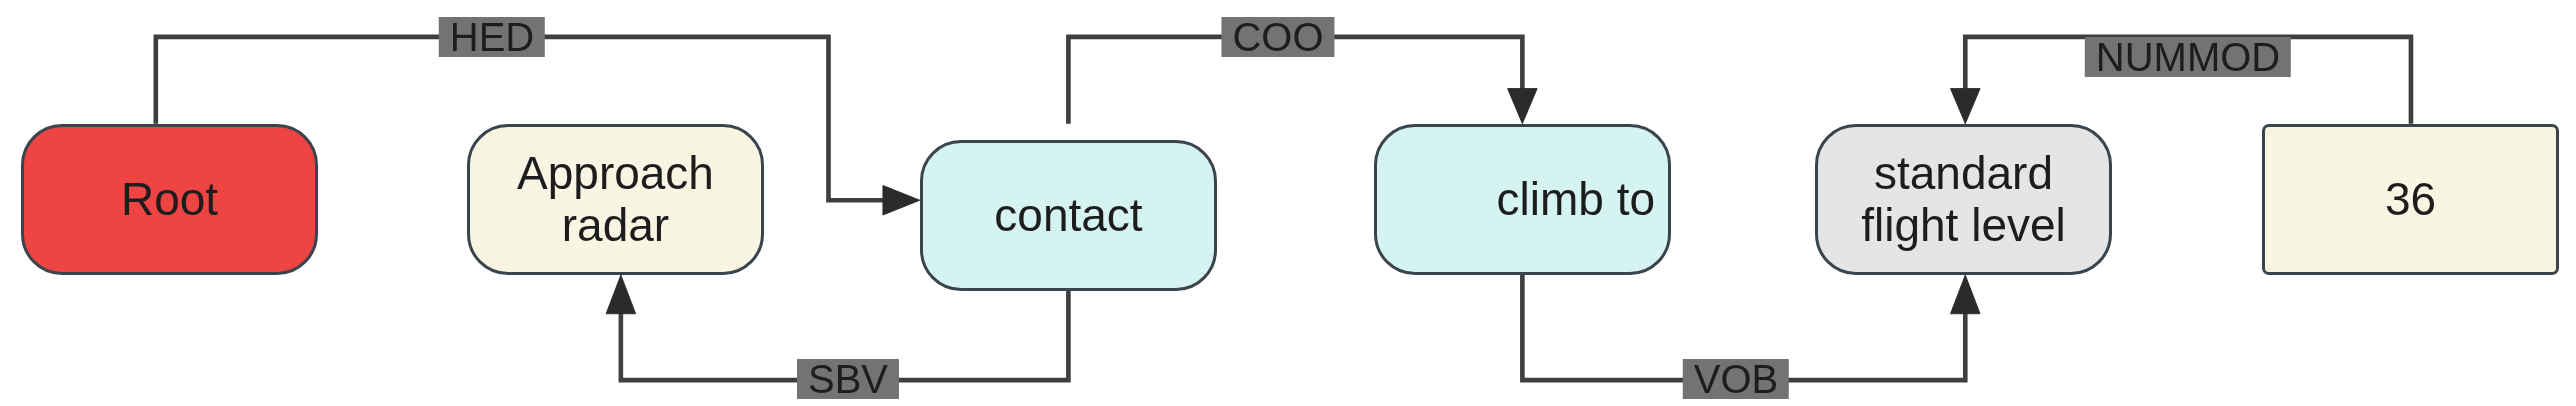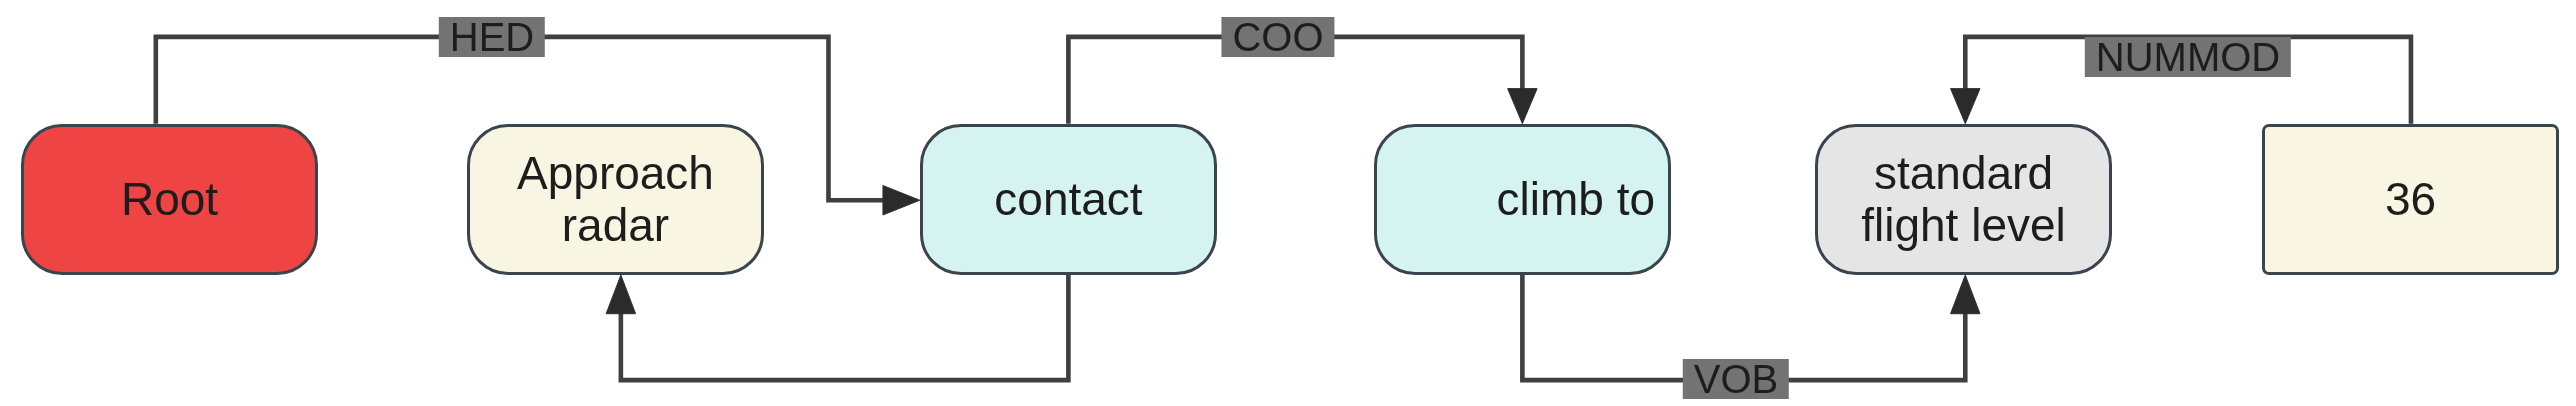--- a/index.html
+++ b/index.html
@@ -54,21 +54,21 @@
     transform: translate(-50%, -50%);
     background: #737373;
     padding: 0 11px;
     font-size: 40px;
     line-height: 1;
     color: #1d1d1d;
     white-space: nowrap;
   }
   .node-root            { left: 21px; }
   .node-approach-radar  { left: 467px; }
-  .node-contact         { left: 920px; }
+  .node-contact         { left: 920px; margin-top: 16px; }
   .node-climb-to        { left: 1374px; justify-content: flex-end; }
   .node-flight-level    { left: 1815px; }
   .node-36              { left: 2262px; border-radius: 7px; }
   .label-hed    { left: 492px;  top: 37px; }
   .label-coo    { left: 1278px; top: 37px; }
   .label-nummod { left: 2188px; top: 37px; margin-top: 20px; }
   .label-sbv    { left: 848px;  top: 379px; }
   .label-vob    { left: 1736px; top: 379px; }
 </style>
 </head>
@@ -123,17 +123,18 @@
   <div class="node node-flight-level" style="background: #e5e5e5;">
     <span>standard flight level</span>
   </div>
 
   <div class="node node-36" style="background: rgb(249, 245, 227);">
     <span>36</span>
   </div>
 
   <div class="edge-label label-hed">HED</div>
   <div class="edge-label label-coo">COO</div>
+  <div class="edge-label label-sbv">SBV</div>
   <div class="edge-label label-vob">VOB</div>
   <div class="edge-label label-nummod">NUMMOD</div>
 
 </div>
 
 
 </body></html>

